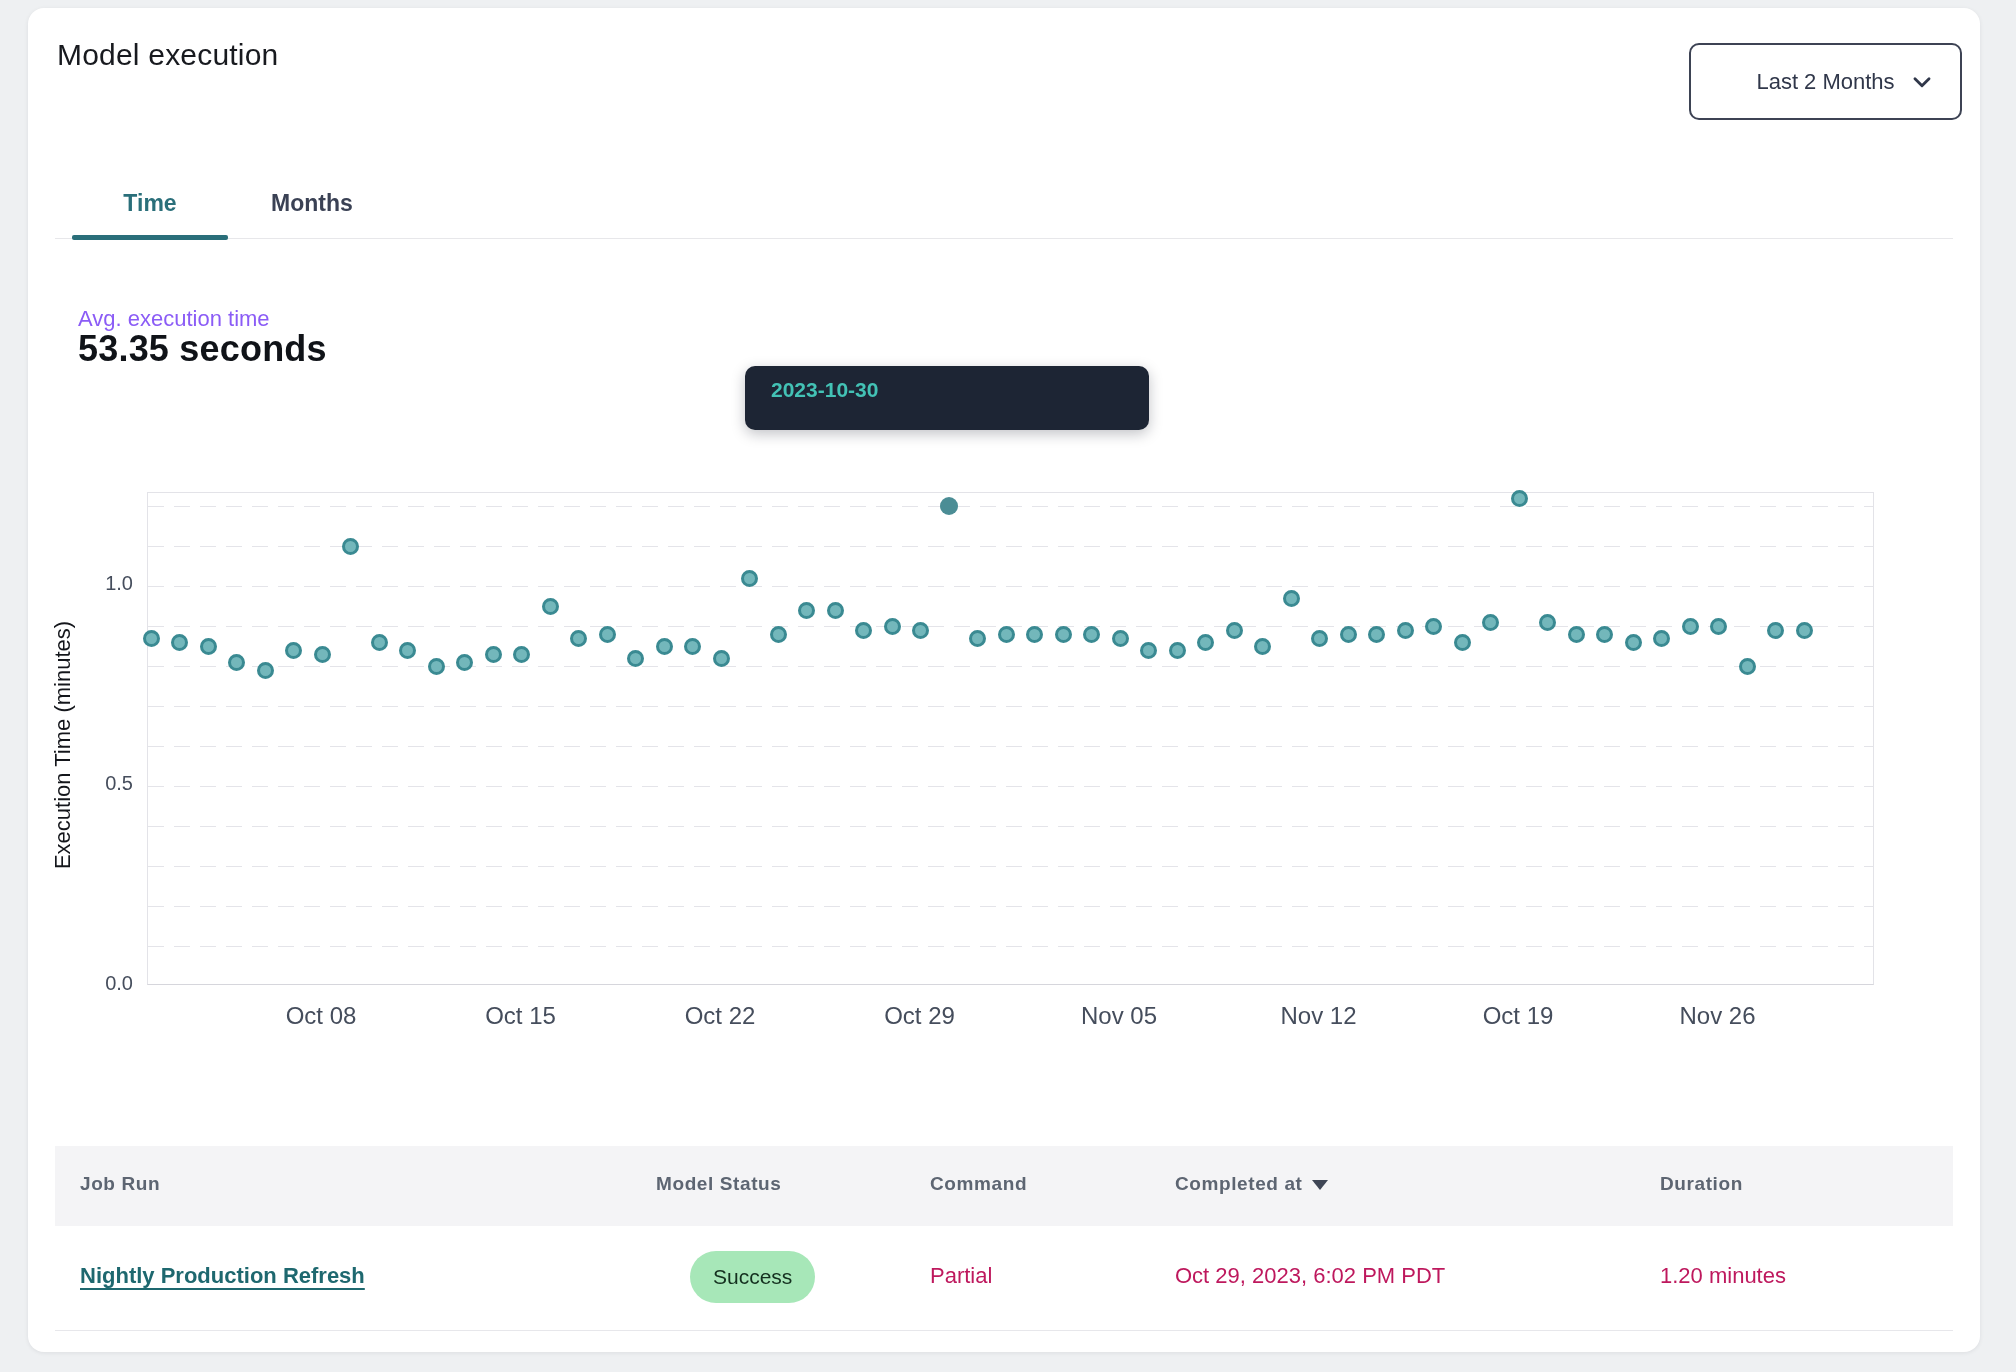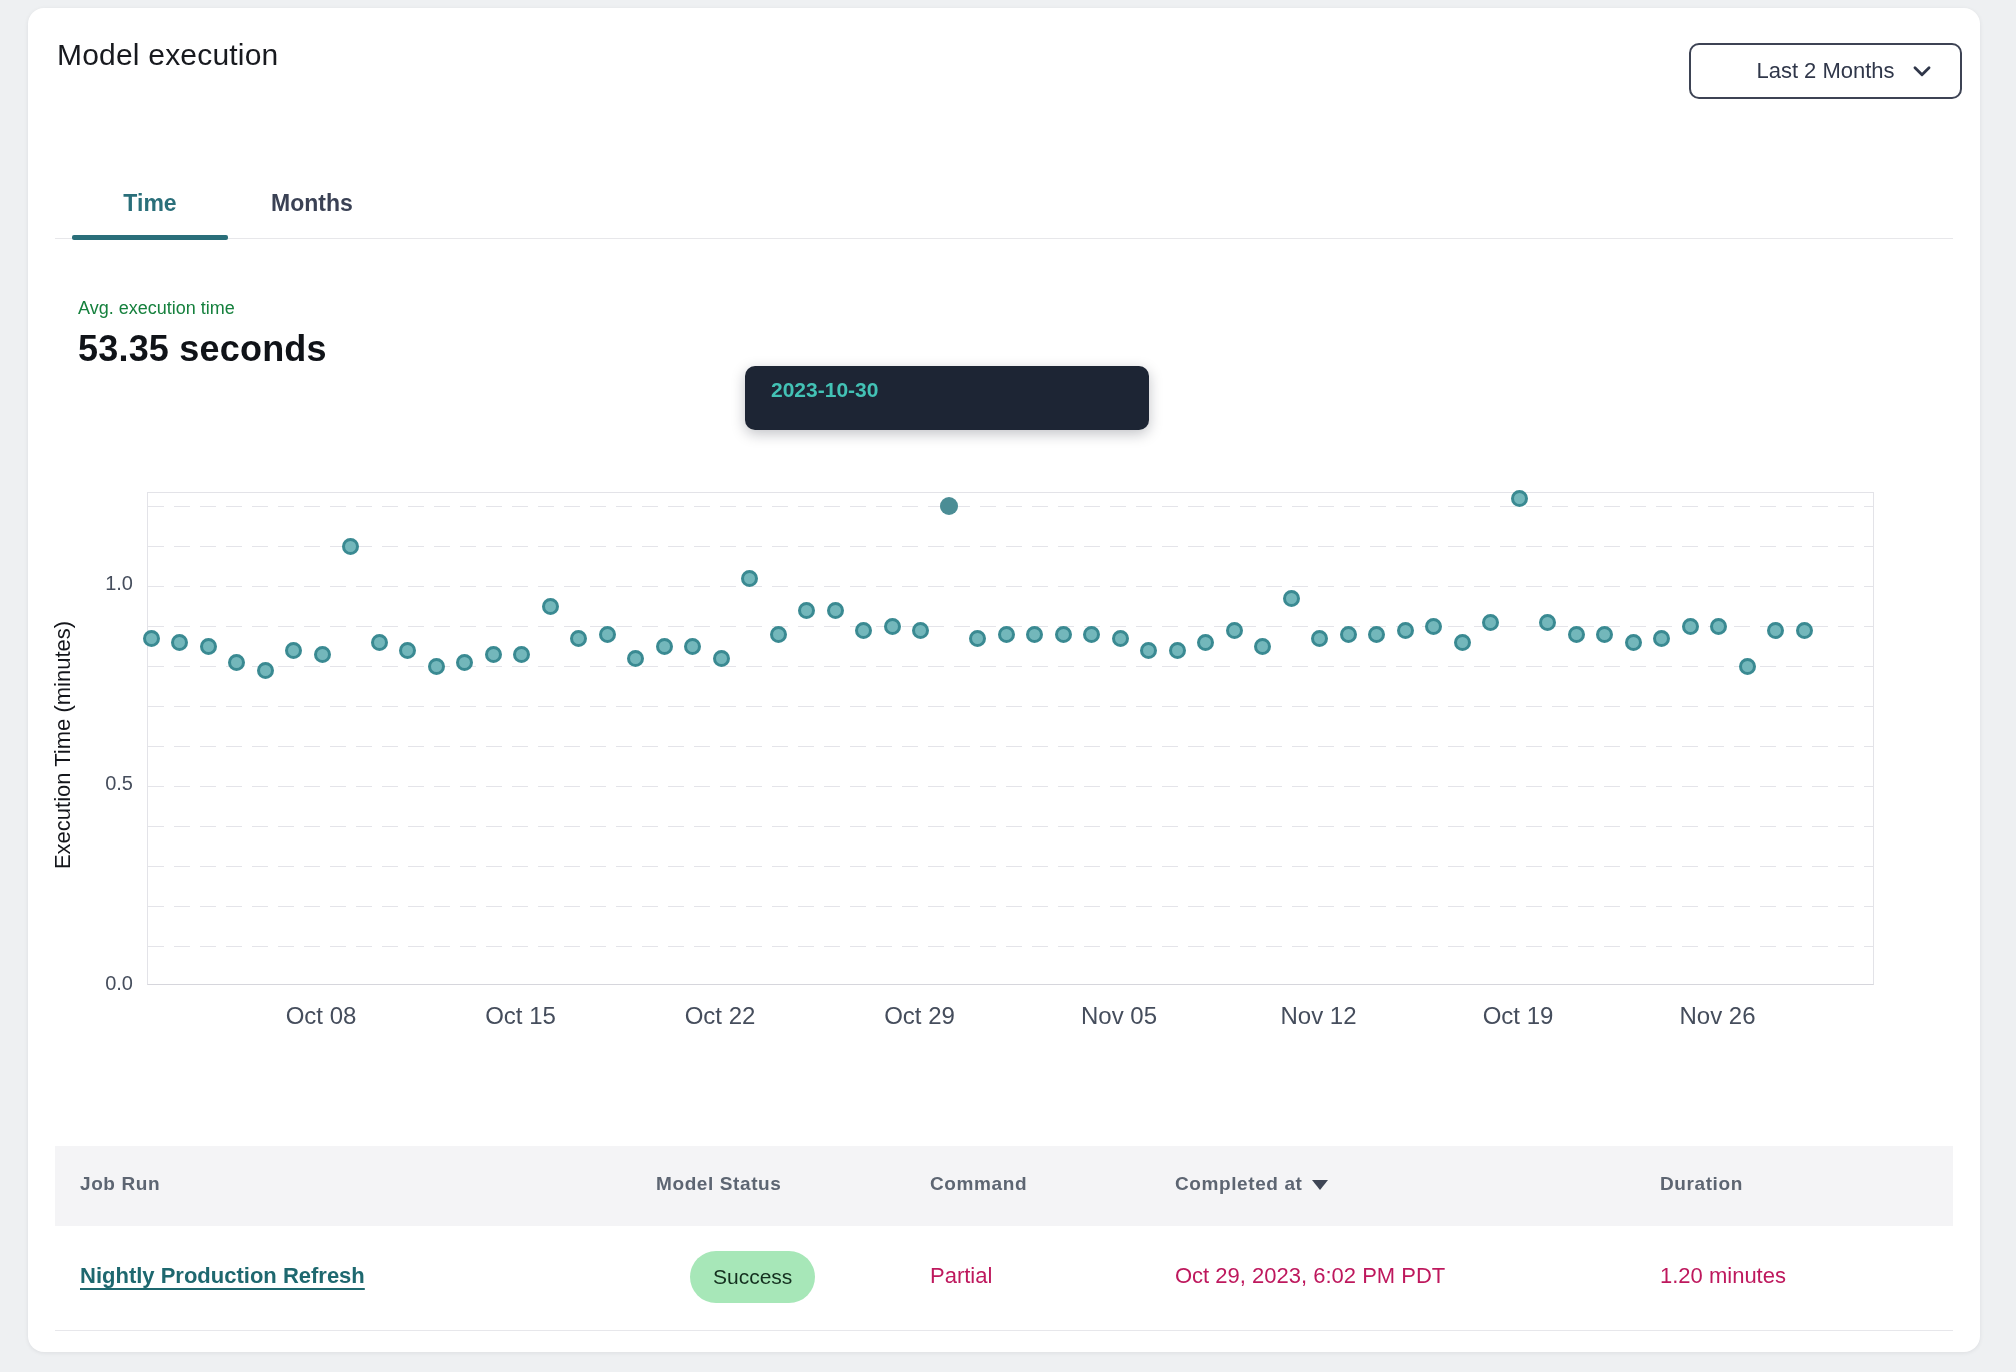--- a/index.html
+++ b/index.html
@@ -14,36 +14,36 @@
   .card {
     position: absolute; left: 28px; top: 8px; width: 1952px; height: 1344px;
     background: #ffffff; border-radius: 16px;
     box-shadow: 0 1px 4px rgba(20,20,43,0.08);
   }
   .abs { position: absolute; }
 
   .page-title { left: 29px; top: 30px; font-size: 30px; font-weight: 500; color: #181a1f; letter-spacing: 0.2px; }
 
   .range-btn {
-    left: 1661px; top: 35px; width: 273px; height: 56px;
+    left: 1661px; top: 35px; width: 273px; height: 77px;
     border: 2px solid var(--btn-border, #3d4354); border-radius: 10px; background: #fff;
     display: flex; align-items: center; justify-content: center; gap: 14px;
     cursor: pointer;
     padding-left: 40px;
   }
   .range-btn .lbl { font-size: 22px; font-weight: 500; color: #30374a; }
 
   .tabs-border { left: 27px; top: 230px; width: 1898px; height: 1px; background: #e7e7ea; }
   .tab { top: 164px; height: 62px; display: flex; align-items: center; justify-content: center;
          font-size: 23px; font-weight: 700; cursor: pointer; }
   .tab-time { left: 44px; width: 156px; color: var(--accent-teal, #2a6f7a); }
   .tab-count { left: 224px; width: 120px; color: #3a4154; font-weight: 600; }
   .tab-underline { left: 44px; top: 227px; width: 156px; height: 5px; background: var(--accent-teal, #2a6f7a); border-radius: 2px; }
 
-  .avg-label { left: 50px; top: 290px; font-size: 18px; color: #15803d; }
+  .avg-label { left: 50px; top: 298px; font-size: 22px; color: #8b5cf6; }
   .avg-value { left: 50px; top: 320px; font-size: 36px; font-weight: 600; color: #101318; letter-spacing: 0.2px; }
 
   .tooltip {
     left: 717px; top: 358px; width: 404px;
     background: var(--tooltip-bg, #1d2534); border-radius: 10px;
     padding: 12px 26px 22px 26px;
     box-shadow: 0 4px 14px rgba(10,15,30,0.25);
     z-index: 5;
   }
   .tooltip .tt-date { color: var(--tooltip-date, #43c2b5); font-size: 21px; font-weight: 600; margin-bottom: 6px; }

